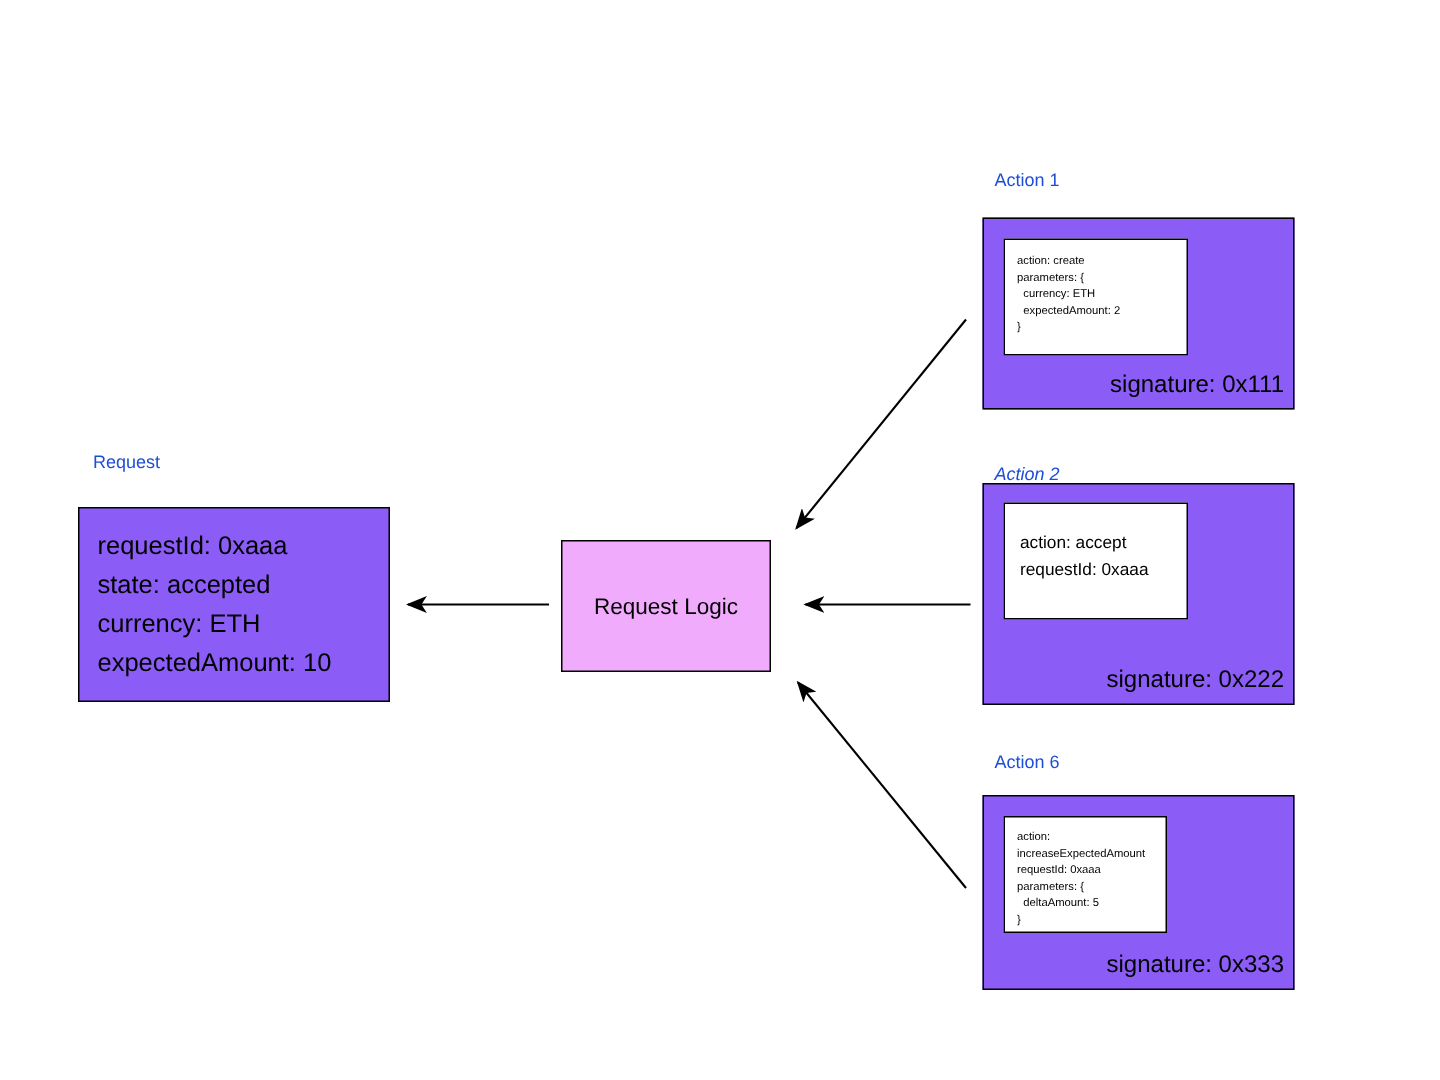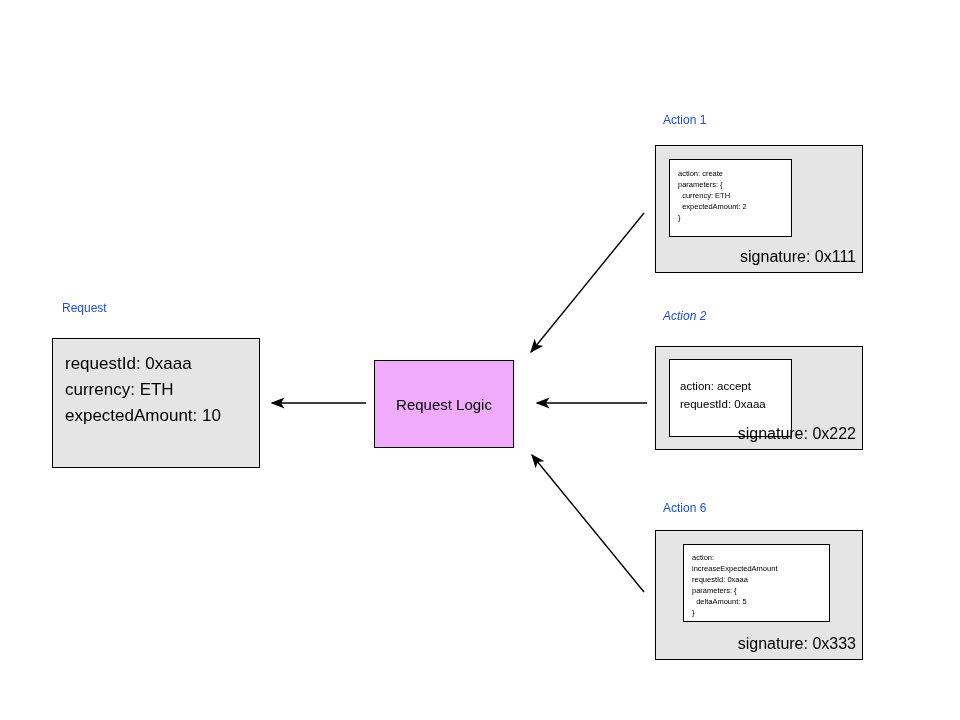--- a/index.html
+++ b/index.html
@@ -26,21 +26,21 @@
     left: 0; top: 0;
     width: 960px;
     height: 720px;
     pointer-events: none;
   }
 
   
   .node {
     position: absolute;
     box-sizing: border-box;
-    background: #e5e5e5;
+    background: #8b5cf6;
     border: 1.5px solid #000000;
   }
   .caption {
     position: absolute;
     font-size: 12px;
     line-height: 20px;
     color: #1d4ed8;
     white-space: nowrap;
   }
 
@@ -75,36 +75,36 @@
     align-items: center;
     justify-content: center;
     font-size: 15px;
     color: #000000;
     white-space: nowrap;
   }
 
   
   .action-card { width: 208px; }
   #action1-box { left: 655px; top: 145px;  height: 128px; }
-  #action2-box { left: 655px; top: 346px;  height: 104px; }
+  #action2-box { left: 655px; top: 322px;  height: 148px; }
   #action3-box { left: 655px; top: 530px;  height: 130px; }
 
   #action1-caption { left: 663px; top: 110px; }
   #action2-caption { left: 663px; top: 306px; font-style: italic; }
   #action3-caption { left: 663px; top: 498px; }
 
   .inner-box {
     position: absolute;
     box-sizing: border-box;
     border: 1.2px solid #000000;
     background: #ffffff;
   }
   #action1-inner { left: 13px; top: 13px; width: 123px; height: 78px; padding: 8px 0 0 8px; }
   #action2-inner { left: 13px; top: 12px; width: 123px; height: 78px; padding: 17px 0 0 10px; }
-  #action3-inner { left: 13px; top: 13px; width: 147px; height: 78px; padding: 7px 0 0 8px; margin-left: 14px; }
+  #action3-inner { left: 13px; top: 13px; width: 109px; height: 78px; padding: 7px 0 0 8px; }
 
   .code-line {
     font-size: 7.5px;
     line-height: 11px;
     white-space: pre;
     color: #000000;
   }
   .code-line-lg {
     font-size: 11.5px;
     line-height: 18px;
@@ -141,20 +141,21 @@
 
     <line x1="644" y1="592" x2="532" y2="455" stroke="#000000" stroke-width="1.4" marker-end="url(#ah)"></line>
 
     <line x1="366" y1="403" x2="272" y2="403" stroke="#000000" stroke-width="1.4" marker-end="url(#ah)"></line>
   </svg>
 
   <div class="caption" id="request-caption">Request</div>
 
   <div class="node" id="request-box">
     <div class="req-line">requestId: 0xaaa</div>
+    <div class="req-line">state: accepted</div>
     <div class="req-line">currency: ETH</div>
     <div class="req-line">expectedAmount: 10</div>
   </div>
 
   <div id="logic-box" style="background: #f0abfc; border-color: rgb(0, 0, 0);">
     <span>Request Logic</span>
   </div>
 
   <div class="caption" id="action1-caption">Action 1</div>
 

